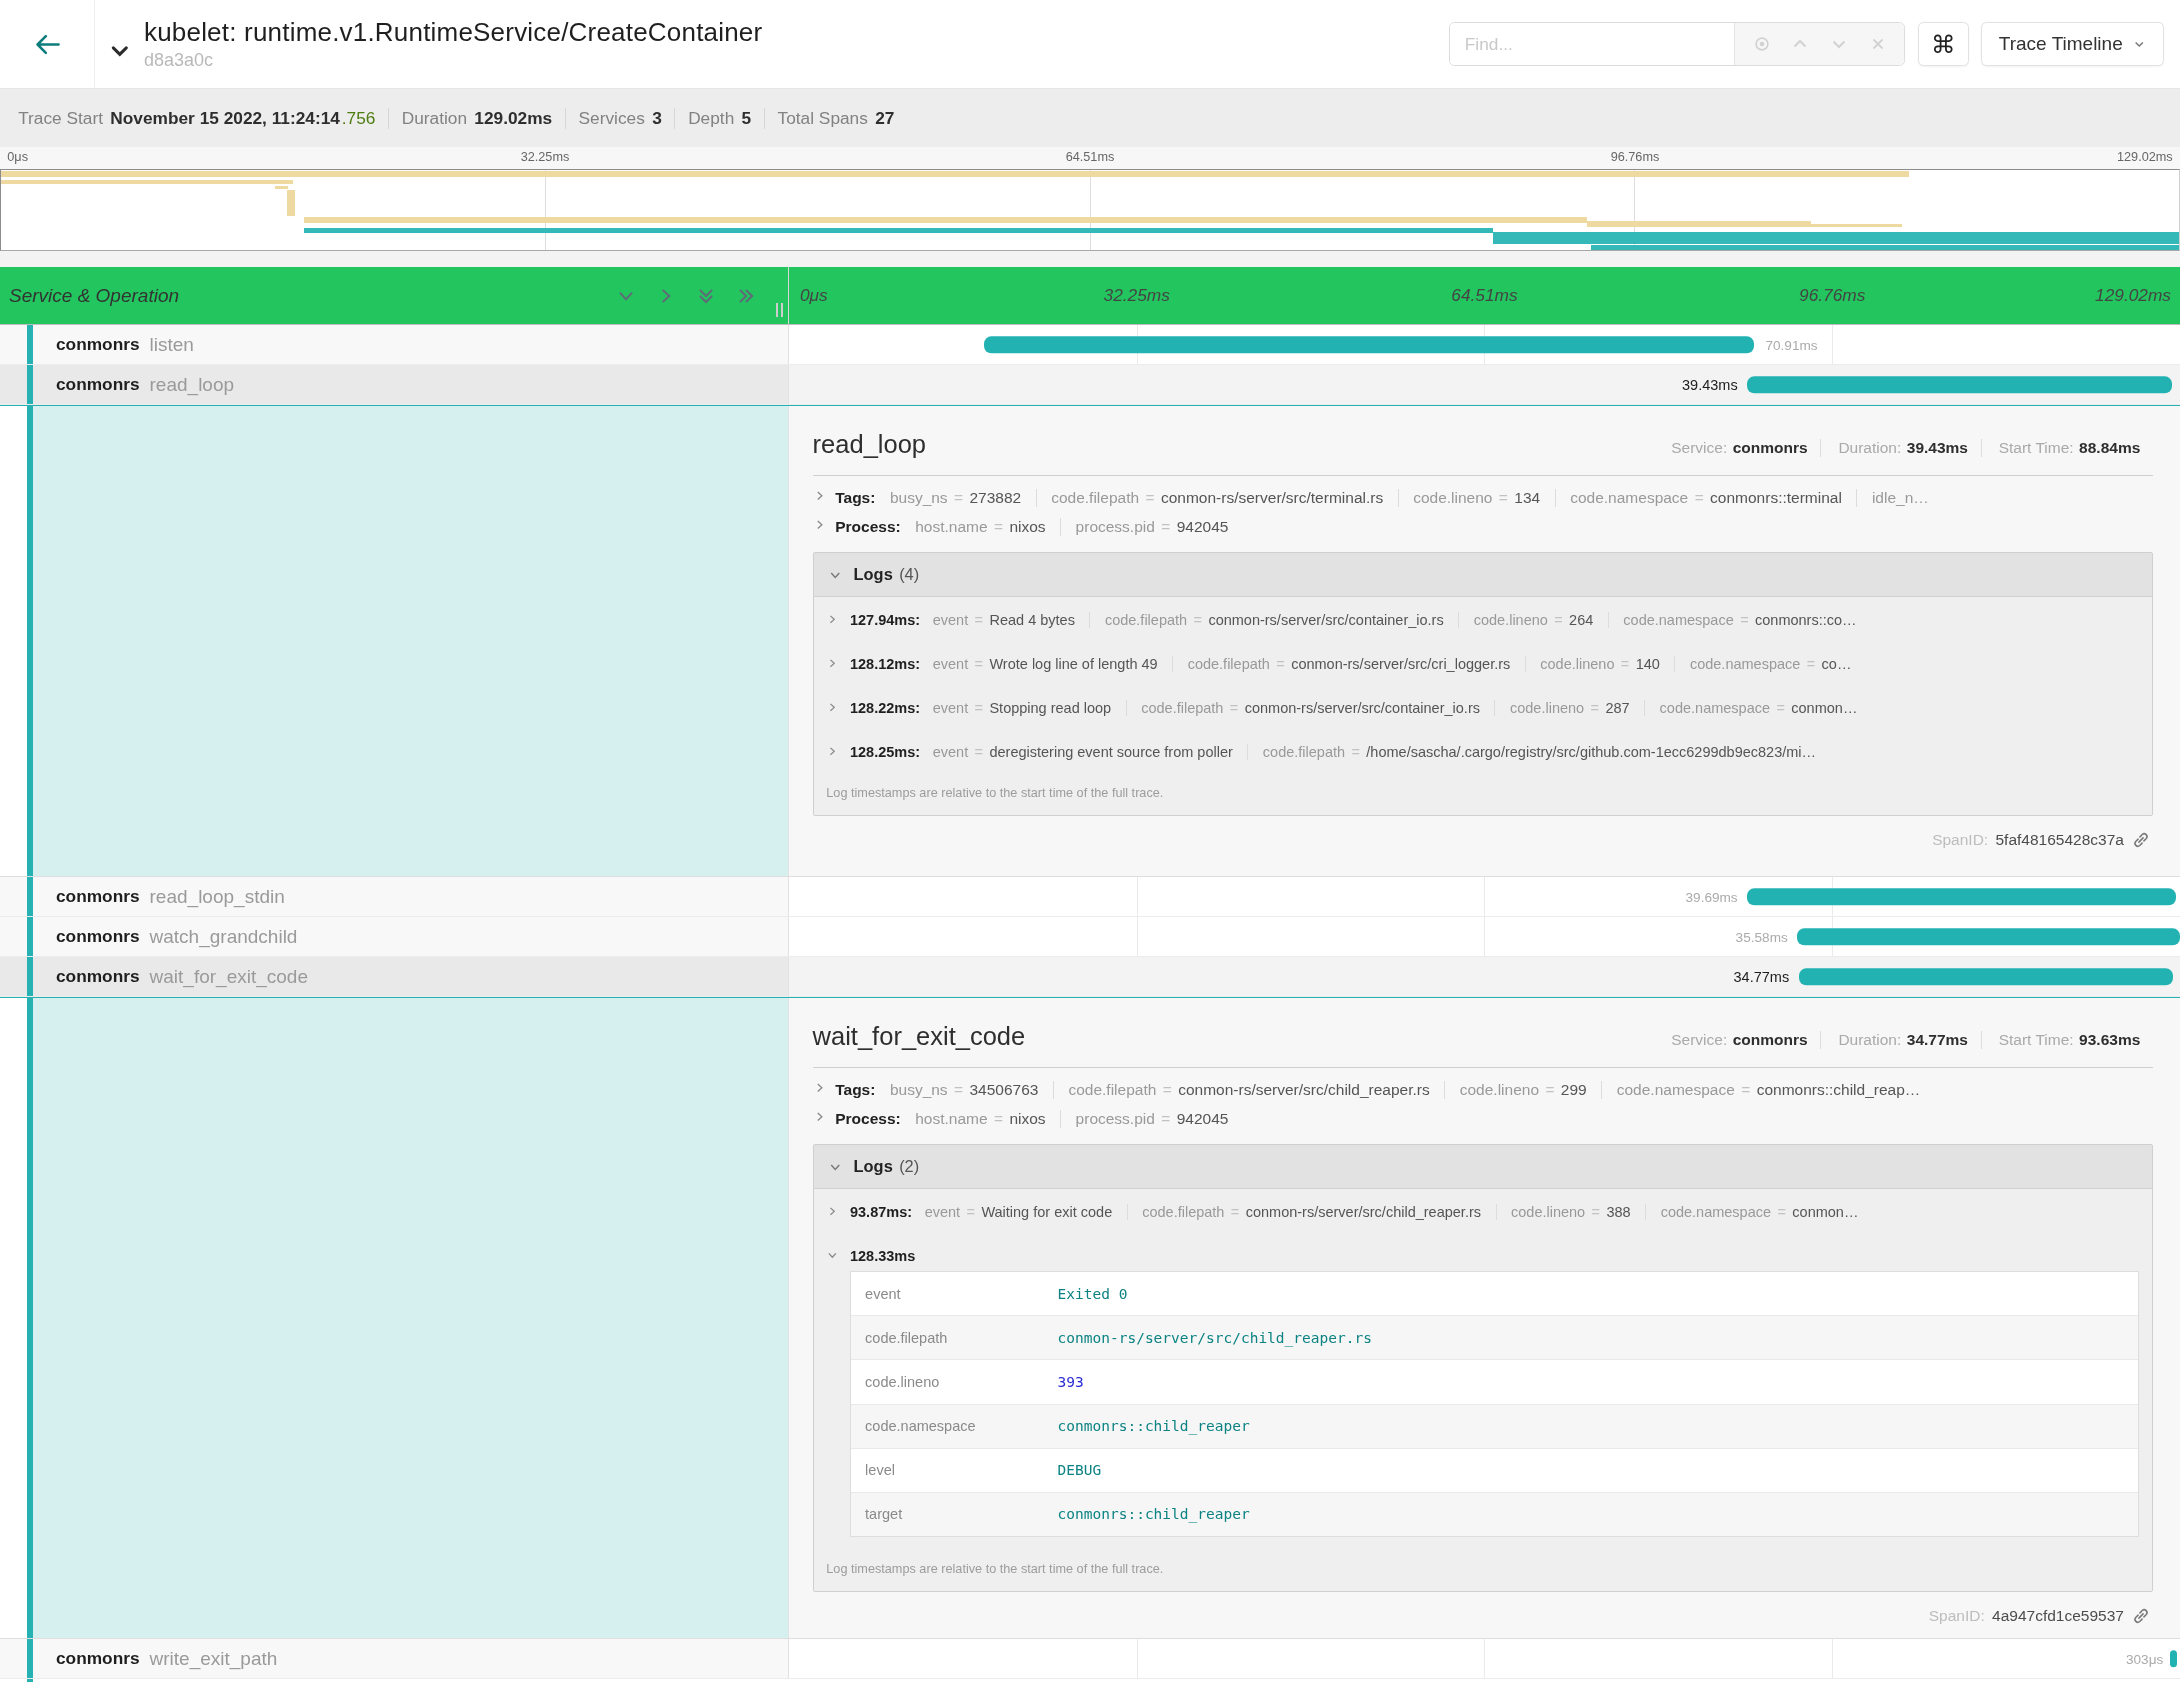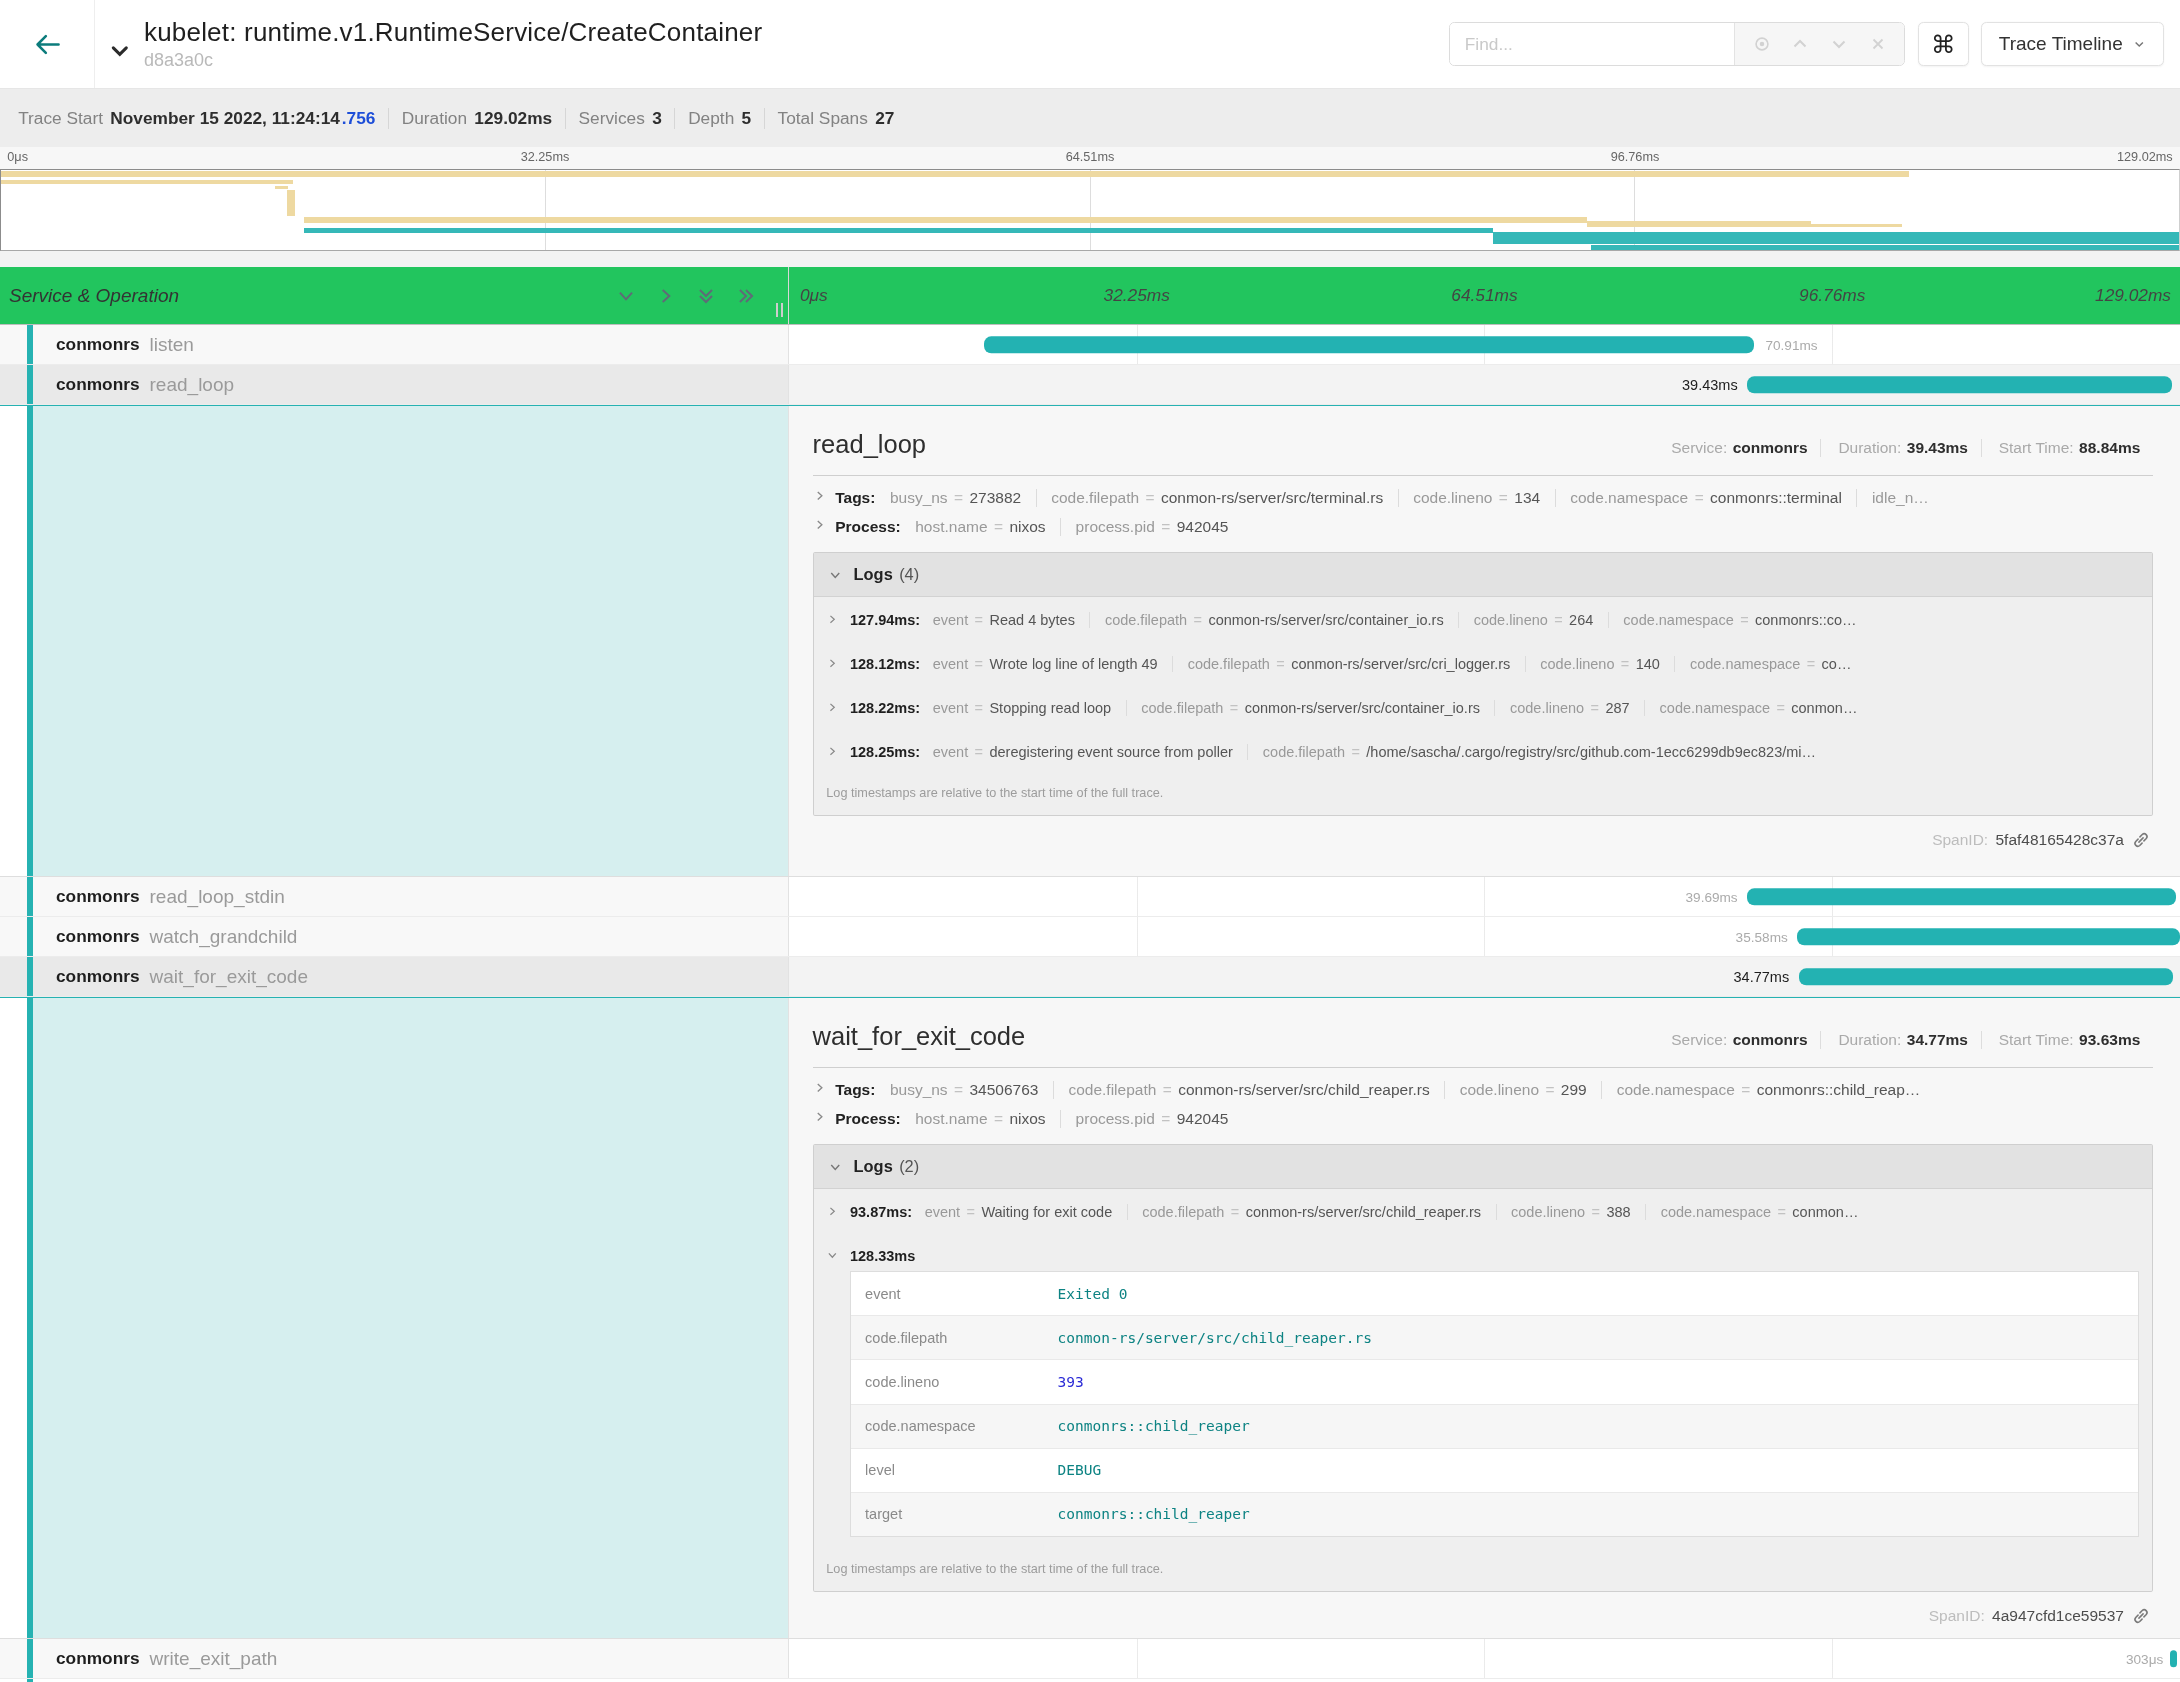--- a/index.html
+++ b/index.html
@@ -20,21 +20,21 @@
   .find-tools { display:flex; align-items:center; gap:3.6px; background:#f6f6f6; border-left:0.9px solid #e3e3e3; padding:0 9px; color:#d2d2d2; }
   .find-tools .tbtn { width:35px; height:35px; display:flex; align-items:center; justify-content:center; }
   .sq-btn { width:51px; height:44px; border:0.9px solid #e2e2e2; border-radius:5.5px; background:#fff; display:flex; align-items:center; justify-content:center; font-size:24.5px; color:#222; box-shadow:0 0.9px 1.8px rgba(0,0,0,.05); cursor:pointer; }
   .view-btn { height:44px; border:0.9px solid #e2e2e2; border-radius:5.5px; background:#fff; display:flex; align-items:center; gap:9px; padding:0 16.4px; font-size:19px; color:#333; box-shadow:0 0.9px 1.8px rgba(0,0,0,.05); cursor:pointer; }
 
   
   .summary { height:58px; background:#ededed; display:flex; align-items:center; font-size:17.3px; color:#828282; padding:0 5.5px; }
   .sum-item { padding:0 12.7px; display:flex; align-items:baseline; gap:7.3px; }
   .sum-item + .sum-item { border-left:0.9px solid #d6d6d6; }
   .sum-item b { color:#2e2e2e; font-weight:700; }
-  .sum-item .suffix { color:#1d4ed8; font-weight:700; }
+  .sum-item .suffix { color:#4d7c0f; font-weight:400; }
 
   
   .mini-axis { height:22px; position:relative; background:#f7f7f7; font-size:12.7px; color:#666; }
   .mini-axis span { position:absolute; top:2.7px; }
   .mini-canvas { height:82px; position:relative; background:#fff; border-top:1.8px solid #8c8c8c; border-bottom:0.9px solid #a8a8a8; border-left:1.8px solid #8c8c8c; border-right:1.8px solid #cfcfcf;
     background-image:linear-gradient(#d9d9d9,#d9d9d9),linear-gradient(#d9d9d9,#d9d9d9),linear-gradient(#d9d9d9,#d9d9d9);
     background-size:0.9px 100%; background-position:25% 0,50% 0,75% 0; background-repeat:no-repeat; }
   .seg { position:absolute; }
 
   

